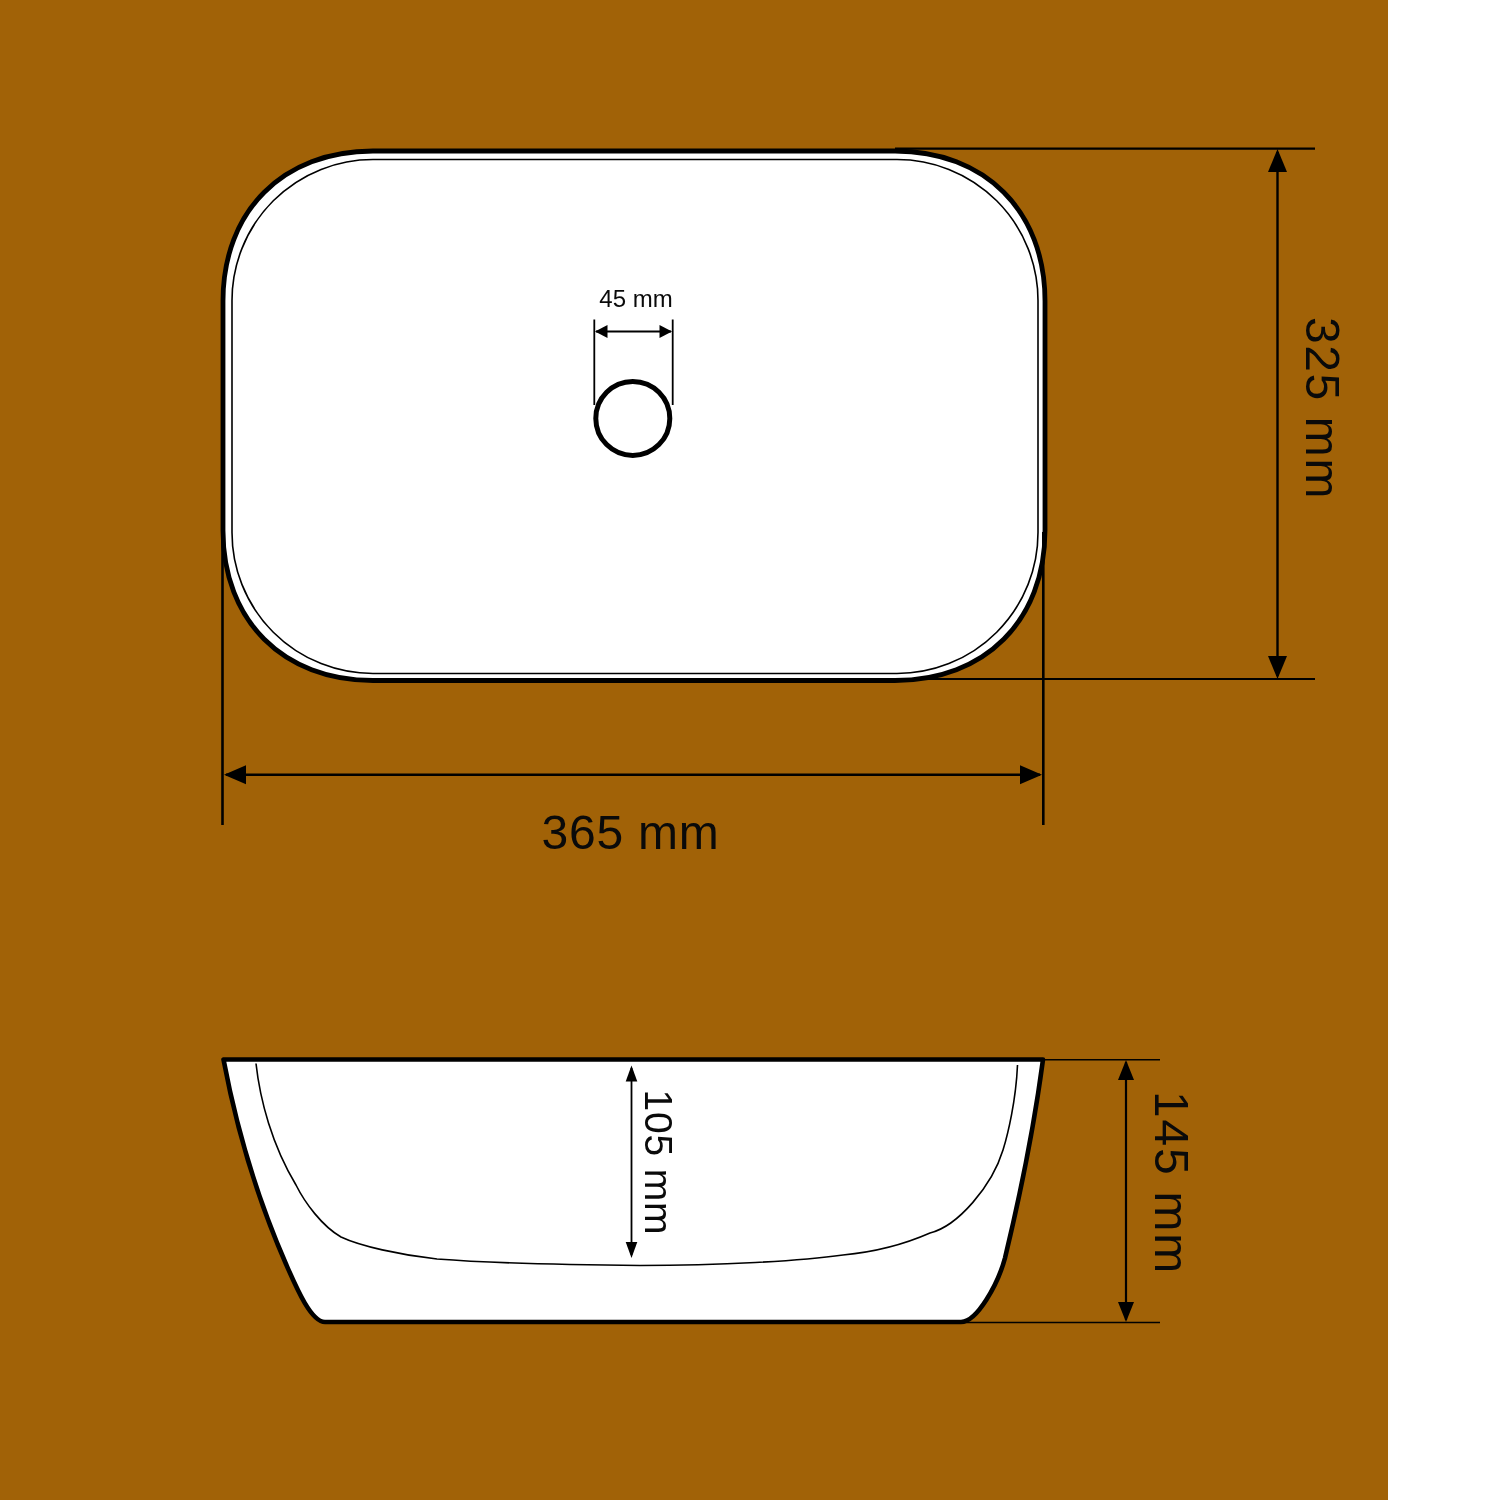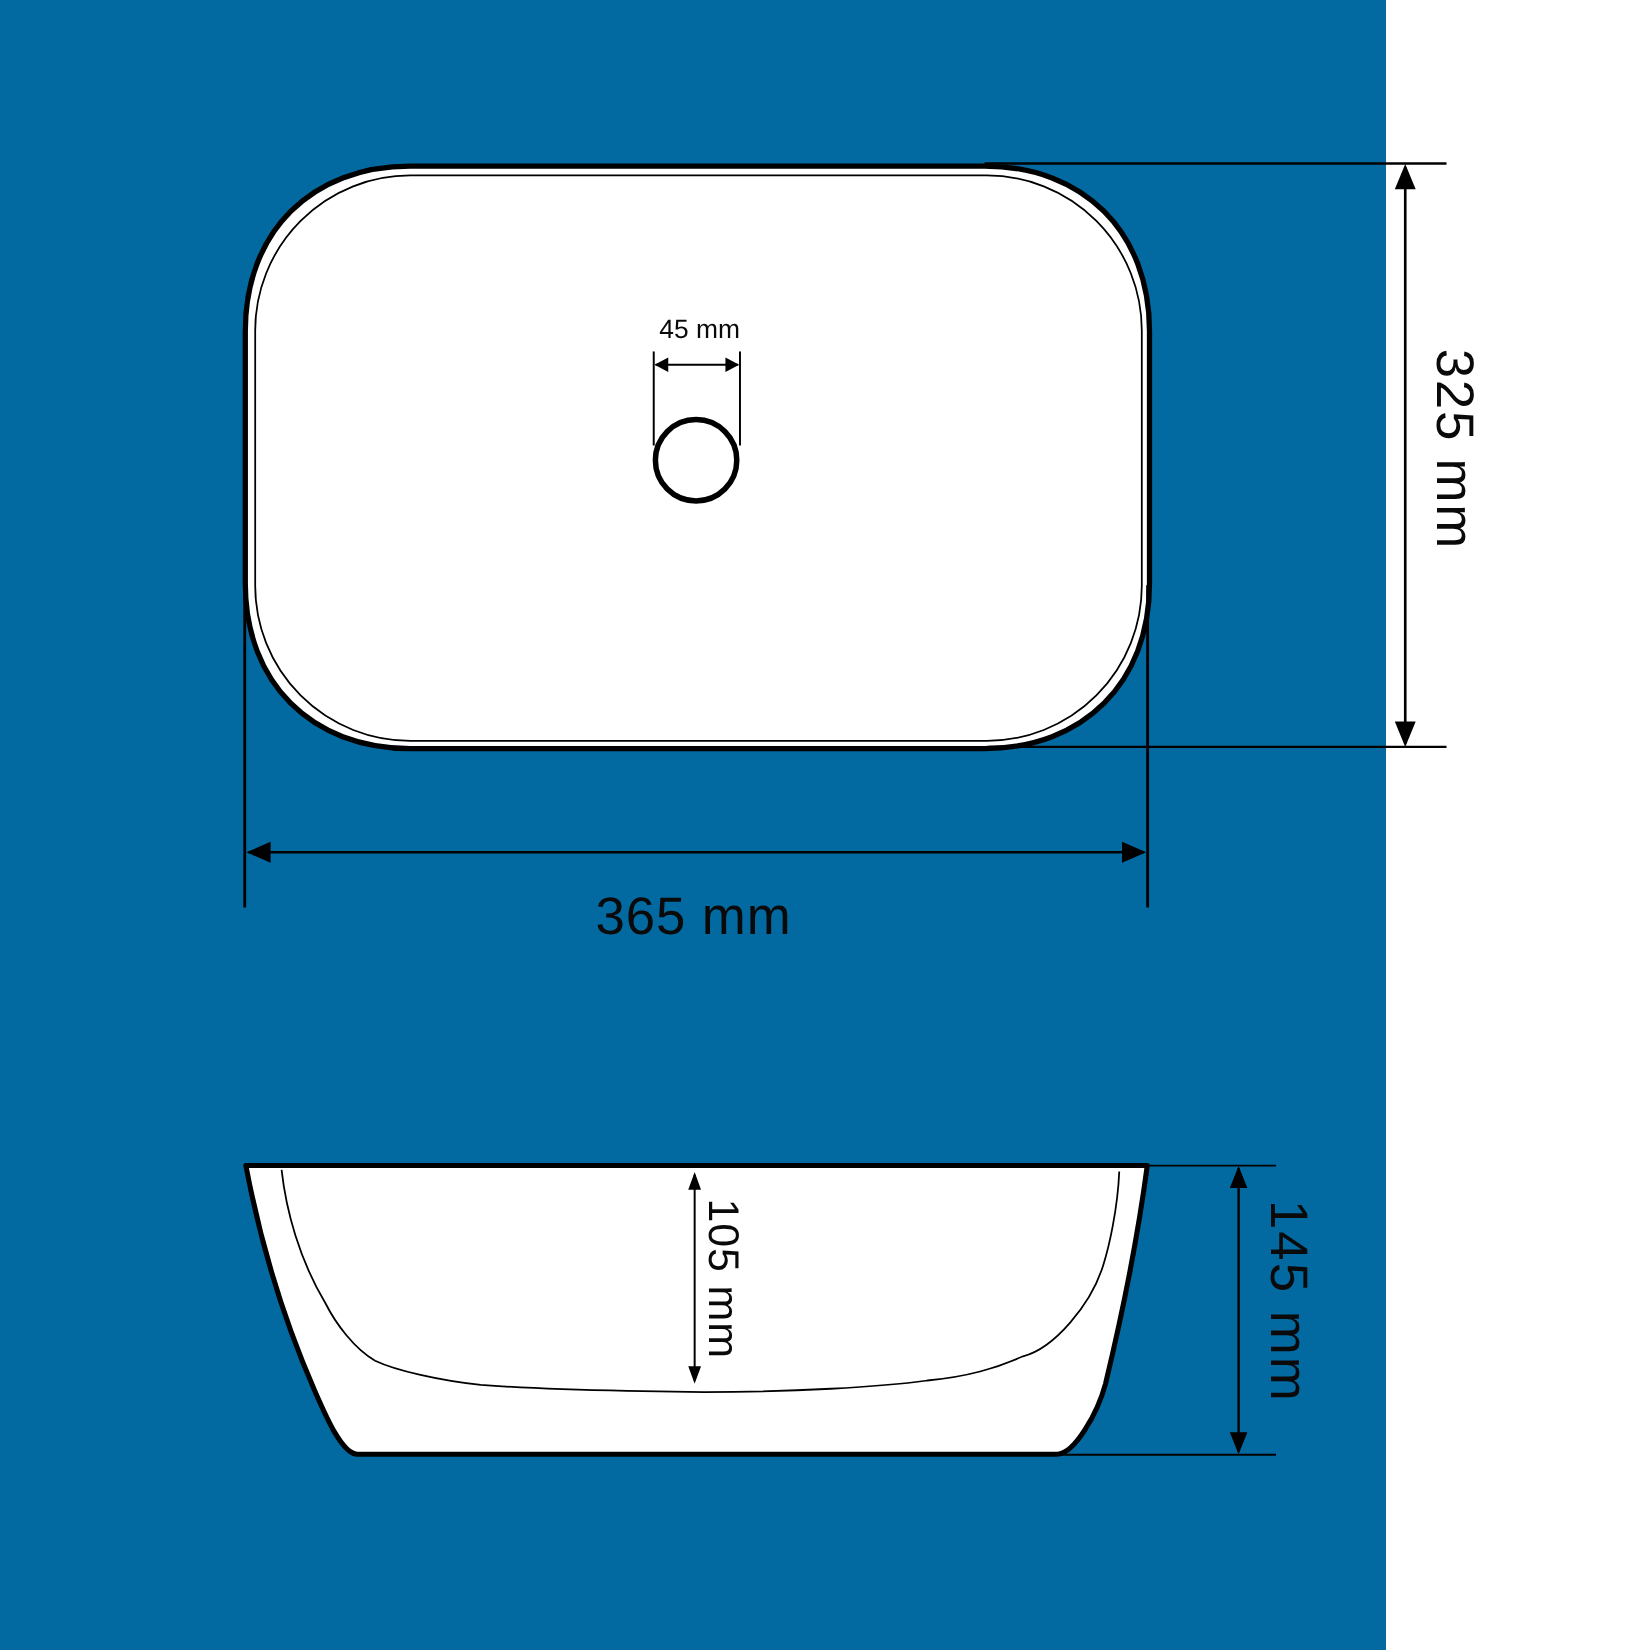--- a/index.html
+++ b/index.html
@@ -1,16 +1,16 @@
 <!DOCTYPE html>
 <html><head>
 <meta charset="utf-8">
 <style>
   html,body{margin:0;padding:0;background:#ffffff;}
-  .page{width:1260px;height:1500px;position:relative;background:#0369a1;}
+  .page{width:1388px;height:1500px;position:relative;background:#a16207;}
   svg{position:absolute;top:0;left:0;}
   text{font-family:"Liberation Sans", sans-serif;fill:#0a0a0a;}
 </style>
 </head>
 <body>
 <div class="page">
 <svg width="1500" height="1500" viewBox="0 0 1500 1500">
 
   <path d="M 373,151 L 895,151 C 985,151 1045,211 1045,301 L 1045,530.5 C 1045,620.5 985,680.5 895,680.5 L 373,680.5 C 283,680.5 223,620.5 223,530.5 L 223,301 C 223,211 283,151 373,151 Z" fill="#ffffff" stroke="#000000" stroke-width="4.8"></path>
 

